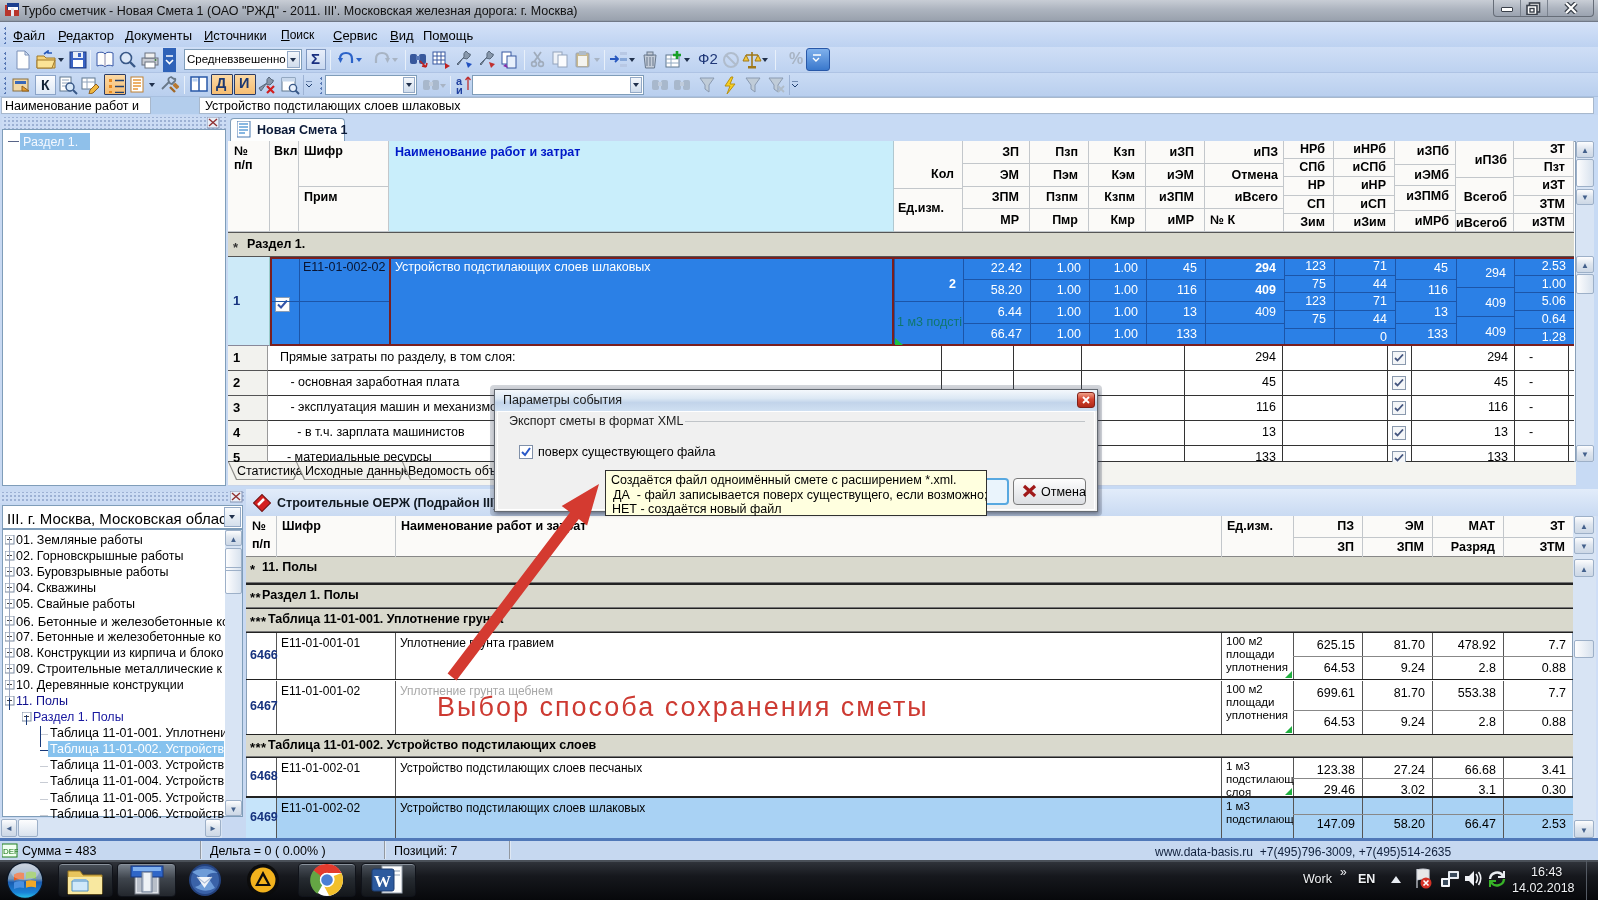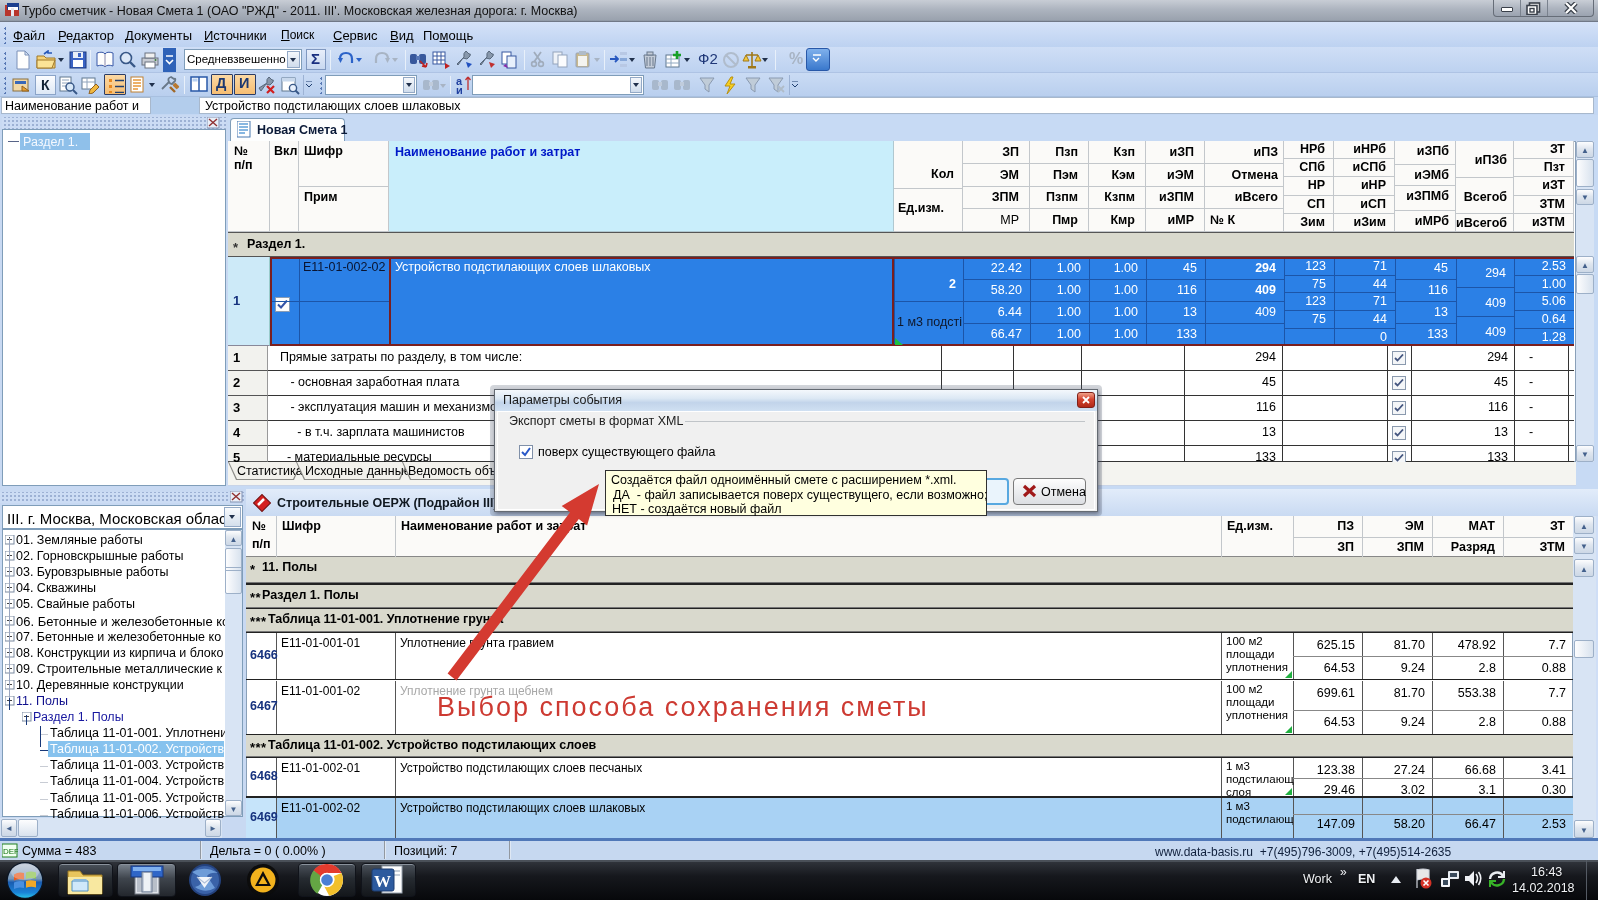--- a/index.html
+++ b/index.html
@@ -307,21 +307,21 @@
 <div class="a" style="left:270px;top:141px;width:29px;height:91px;background:#fbfaf8;border-right:1px solid #c3c7cb;border-bottom:1px solid #c3c7cb;font-weight:bold;text-align:left;padding-left:4px;padding-top:38px;font-size:12.5px;padding-top:3px;">Вкл</div>
 <div class="a" style="left:299px;top:141px;width:90px;height:46px;background:#fbfaf8;border-right:1px solid #c3c7cb;border-bottom:1px solid #c3c7cb;font-weight:bold;text-align:left;padding-left:5px;padding-top:15px;font-size:12.5px;padding-top:3px;">Шифр</div>
 <div class="a" style="left:299px;top:187px;width:90px;height:45px;background:#fbfaf8;border-right:1px solid #c3c7cb;border-bottom:1px solid #c3c7cb;font-weight:bold;text-align:left;padding-left:5px;padding-top:15px;font-size:12.5px;padding-top:3px;">Прим</div>
 <div class="a" style="left:389px;top:141px;width:505px;height:91px;background:#c9eefb;border-right:1px solid #b0c8d0;border-bottom:1px solid #b0c8d0"></div>
 <div class="a" style="left:395px;top:145px;white-space:nowrap;color:#0018c8;font-size:12.5px"><b>Наименование работ и затрат</b></div>
 <div class="a" style="left:894px;top:141px;width:69px;height:48px;background:#fbfaf8;border-right:1px solid #c3c7cb;border-bottom:1px solid #c3c7cb;font-weight:bold;text-align:right;padding-right:8px;padding-top:16px;font-size:12.5px;padding-top:26px;">Кол</div>
 <div class="a" style="left:894px;top:189px;width:69px;height:43px;background:#fbfaf8;border-right:1px solid #c3c7cb;border-bottom:1px solid #c3c7cb;font-weight:bold;text-align:left;padding-left:4px;padding-top:14px;font-size:12.5px;padding-top:12px;">Ед.изм.</div>
 <div class="a" style="left:963px;top:141px;width:67px;height:23px;background:#fbfaf8;border-right:1px solid #c3c7cb;border-bottom:1px solid #c3c7cb;font-weight:bold;text-align:right;padding-right:10px;padding-top:4px;font-size:12.5px;">ЗП</div>
 <div class="a" style="left:963px;top:164px;width:67px;height:23px;background:#fbfaf8;border-right:1px solid #c3c7cb;border-bottom:1px solid #c3c7cb;font-weight:bold;text-align:right;padding-right:10px;padding-top:4px;font-size:12.5px;">ЭМ</div>
 <div class="a" style="left:963px;top:187px;width:67px;height:22px;background:#fbfaf8;border-right:1px solid #c3c7cb;border-bottom:1px solid #c3c7cb;font-weight:bold;text-align:right;padding-right:10px;padding-top:3px;font-size:12.5px;">ЗПМ</div>
-<div class="a" style="left:963px;top:209px;width:67px;height:23px;background:#fbfaf8;border-right:1px solid #c3c7cb;border-bottom:1px solid #c3c7cb;font-weight:normal;text-align:right;padding-right:10px;padding-top:4px;font-size:12.5px;">МР</div>
+<div class="a" style="left:963px;top:209px;width:67px;height:23px;background:#fbfaf8;border-right:1px solid #c3c7cb;border-bottom:1px solid #c3c7cb;font-weight:bold;text-align:right;padding-right:10px;padding-top:4px;font-size:12.5px;">МР</div>
 <div class="a" style="left:1030px;top:141px;width:59px;height:23px;background:#fbfaf8;border-right:1px solid #c3c7cb;border-bottom:1px solid #c3c7cb;font-weight:bold;text-align:right;padding-right:10px;padding-top:4px;font-size:12.5px;">Пзп</div>
 <div class="a" style="left:1030px;top:164px;width:59px;height:23px;background:#fbfaf8;border-right:1px solid #c3c7cb;border-bottom:1px solid #c3c7cb;font-weight:bold;text-align:right;padding-right:10px;padding-top:4px;font-size:12.5px;">Пэм</div>
 <div class="a" style="left:1030px;top:187px;width:59px;height:22px;background:#fbfaf8;border-right:1px solid #c3c7cb;border-bottom:1px solid #c3c7cb;font-weight:bold;text-align:right;padding-right:10px;padding-top:3px;font-size:12.5px;">Пзпм</div>
 <div class="a" style="left:1030px;top:209px;width:59px;height:23px;background:#fbfaf8;border-right:1px solid #c3c7cb;border-bottom:1px solid #c3c7cb;font-weight:bold;text-align:right;padding-right:10px;padding-top:4px;font-size:12.5px;">Пмр</div>
 <div class="a" style="left:1089px;top:141px;width:57px;height:23px;background:#fbfaf8;border-right:1px solid #c3c7cb;border-bottom:1px solid #c3c7cb;font-weight:bold;text-align:right;padding-right:10px;padding-top:4px;font-size:12.5px;">Кзп</div>
 <div class="a" style="left:1089px;top:164px;width:57px;height:23px;background:#fbfaf8;border-right:1px solid #c3c7cb;border-bottom:1px solid #c3c7cb;font-weight:bold;text-align:right;padding-right:10px;padding-top:4px;font-size:12.5px;">Кэм</div>
 <div class="a" style="left:1089px;top:187px;width:57px;height:22px;background:#fbfaf8;border-right:1px solid #c3c7cb;border-bottom:1px solid #c3c7cb;font-weight:bold;text-align:right;padding-right:10px;padding-top:3px;font-size:12.5px;">Кзпм</div>
 <div class="a" style="left:1089px;top:209px;width:57px;height:23px;background:#fbfaf8;border-right:1px solid #c3c7cb;border-bottom:1px solid #c3c7cb;font-weight:bold;text-align:right;padding-right:10px;padding-top:4px;font-size:12.5px;">Кмр</div>
 <div class="a" style="left:1146px;top:141px;width:59px;height:23px;background:#fbfaf8;border-right:1px solid #c3c7cb;border-bottom:1px solid #c3c7cb;font-weight:bold;text-align:right;padding-right:10px;padding-top:4px;font-size:12.5px;">иЗП</div>
 <div class="a" style="left:1146px;top:164px;width:59px;height:23px;background:#fbfaf8;border-right:1px solid #c3c7cb;border-bottom:1px solid #c3c7cb;font-weight:bold;text-align:right;padding-right:10px;padding-top:4px;font-size:12.5px;">иЭМ</div>
@@ -378,21 +378,21 @@
   </svg>
 <div class="a" style="left:303px;top:260px;white-space:nowrap;color:#0a1430;font-size:12.5px">Е11-01-002-02</div>
 <div class="a" style="left:270px;top:301px;width:119px;height:1px;background:#1c55a8"></div>
 <div class="a" style="left:389px;top:257px;width:505px;height:89px;border:2px solid #7a1f1f"></div>
 <div class="a" style="left:395px;top:260px;white-space:nowrap;color:#fff;font-size:12.5px">Устройство подстилающих слоев шлаковых</div>
 <div class="a" style="left:270px;top:257px;width:1304px;height:2px;background:#7a1f1f"></div>
 <div class="a" style="left:270px;top:344px;width:1304px;height:2px;background:#7a1f1f"></div>
 <div class="a" style="left:270px;top:257px;width:2px;height:89px;background:#7a1f1f"></div>
 <div class="a" style="left:894px;top:301px;width:69px;height:1px;background:#1c55a8"></div>
 <div class="num" style="left:898px;top:277px;width:58px"><b>2</b></div>
-<div class="a" style="left:897px;top:315px;white-space:nowrap;color:#0f172a;font-size:12.5px">1 м3 подсті</div>
+<div class="a" style="left:897px;top:315px;white-space:nowrap;color:#0f766e;font-size:12.5px">1 м3 подсті</div>
 <svg class="a" style="left:895px;top:338px" width="8" height="7">
     <path d="M0 7 L8 7 L0 0 Z" fill="#20c040"></path>
   </svg>
 <div class="num" style="left:963px;top:261px;width:59px">22.42</div>
 <div class="num" style="left:963px;top:283px;width:59px">58.20</div>
 <div class="a" style="left:963px;top:279px;width:67px;height:1px;background:#1c55a8"></div>
 <div class="num" style="left:963px;top:305px;width:59px">6.44</div>
 <div class="a" style="left:963px;top:301px;width:67px;height:1px;background:#1c55a8"></div>
 <div class="num" style="left:963px;top:327px;width:59px">66.47</div>
 <div class="a" style="left:963px;top:323px;width:67px;height:1px;background:#1c55a8"></div>
@@ -459,21 +459,21 @@
 <div class="a" style="left:1514px;top:275px;width:60px;height:1px;background:#1c55a8"></div>
 <div class="num" style="left:1514px;top:294px;width:52px">5.06</div>
 <div class="a" style="left:1514px;top:292px;width:60px;height:1px;background:#1c55a8"></div>
 <div class="num" style="left:1514px;top:312px;width:52px">0.64</div>
 <div class="a" style="left:1514px;top:310px;width:60px;height:1px;background:#1c55a8"></div>
 <div class="num" style="left:1514px;top:330px;width:52px">1.28</div>
 <div class="a" style="left:1514px;top:328px;width:60px;height:1px;background:#1c55a8"></div>
 <div class="a" style="left:228px;top:346px;width:40px;height:25px;background:#f2f2ee;border-right:1px solid #999;border-bottom:1px solid #555"></div>
 <div class="a" style="left:233px;top:350px;white-space:nowrap;font-size:13px"><b>1</b></div>
 <div class="a" style="left:268px;top:346px;width:1306px;height:25px;background:#fff;border-bottom:1px solid #333"></div>
-<div class="a" style="left:280px;top:350px;white-space:nowrap;font-size:12.5px">Прямые затраты по разделу, в том числе:</div>
+<div class="a" style="left:280px;top:350px;white-space:nowrap;font-size:12.5px">Прямые затраты по разделу, в том слоя:</div>
 <div class="a" style="left:941px;top:346px;width:1px;height:25px;background:#333"></div>
 <div class="a" style="left:1013px;top:346px;width:1px;height:25px;background:#333"></div>
 <div class="a" style="left:1081px;top:346px;width:1px;height:25px;background:#333"></div>
 <div class="a" style="left:1184px;top:346px;width:1px;height:25px;background:#333"></div>
 <div class="a" style="left:1282px;top:346px;width:1px;height:25px;background:#333"></div>
 <div class="a" style="left:1387px;top:346px;width:1px;height:25px;background:#333"></div>
 <div class="a" style="left:1411px;top:346px;width:1px;height:25px;background:#333"></div>
 <div class="a" style="left:1514px;top:346px;width:1px;height:25px;background:#333"></div>
 <div class="a" style="left:1568px;top:346px;width:1px;height:25px;background:#333"></div>
 <div class="bnum" style="left:1184px;top:350px;width:92px">294</div>

